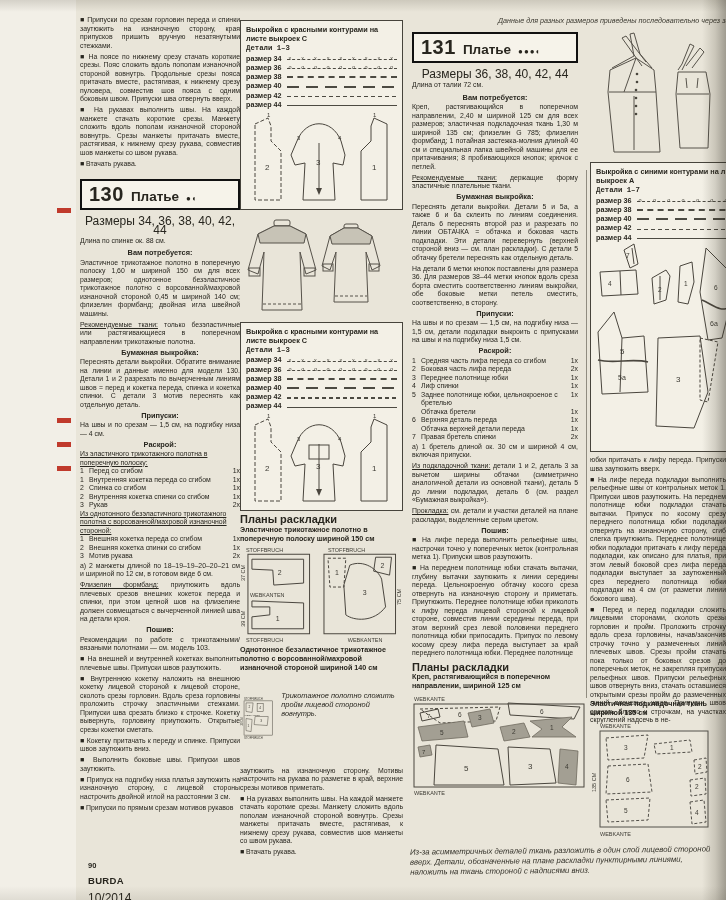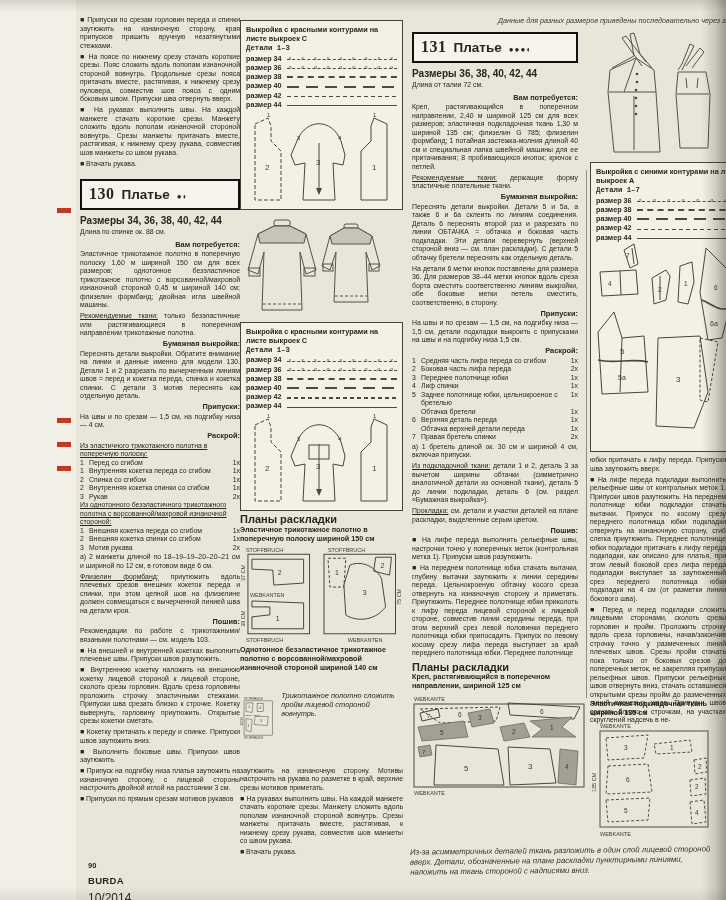--- a/index.html
+++ b/index.html
@@ -10,28 +10,28 @@
           background:linear-gradient(90deg,rgba(60,55,40,0) 0%,rgba(60,55,40,.18) 55%,rgba(40,36,25,.38) 100%);}
   .edge-t{position:absolute;left:0;top:0;width:100%;height:12px;
           background:linear-gradient(180deg,rgba(60,55,40,.16),rgba(60,55,40,0));}
   .edge-b{position:absolute;left:0;bottom:0;width:100%;height:14px;
           background:linear-gradient(0deg,rgba(60,55,40,.10),rgba(60,55,40,0));}
   .vrule{position:absolute;left:586px;top:170px;width:1px;height:528px;background:#908c80;}
   .redmark{position:absolute;left:57px;width:14px;height:5px;background:#c03a2c;}
 
   .col{position:absolute;font-size:6.9px;line-height:8.5px;text-align:justify;}
   .col p{margin:0 0 2.5px 0;}
-  .hrun{font-weight:bold;font-size:7.4px;margin:1px 0 1px 0;text-align:right;}
+  .hrun{font-weight:bold;font-size:7.4px;margin:1px 0 1px 0;text-align:center;}
   .u{text-decoration:underline;}
   .model-hdr{border:2px solid #111;background:#f6f3ea;padding:1px 7px 2px 7px;
              display:flex;align-items:baseline;gap:7px;margin:0 0 7px 0;}
-  .model-num{font-size:16px;font-weight:bold;letter-spacing:.5px;line-height:24px;font-family:Liberation Serif, serif;}
+  .model-num{font-size:20px;font-weight:bold;letter-spacing:.5px;line-height:24px;}
   .model-title{font-size:13.5px;font-weight:bold;}
   .model-diff{font-size:8px;letter-spacing:1px;}
-  .szblock{font-weight:bold;font-size:10px;text-align:left;margin-bottom:0;}
+  .szblock{font-weight:normal;font-size:12px;text-align:center;margin-bottom:0;}
   .lenline{text-align:left;}
 
   .pbox{border:1px solid #46433b;background:#f3f0e6;padding:4px 5px 3px 5px;margin-bottom:4px;}
   .pbox-title{font-weight:bold;font-size:7.3px;line-height:9px;text-align:left;}
   .pbox-details{font-weight:bold;font-size:7.3px;margin:1px 0 2px 0;text-align:left;font-family:Liberation Mono, monospace;}
   .sizerow{display:flex;align-items:center;height:9.2px;}
   .szlabel{font-weight:bold;font-size:7.2px;white-space:nowrap;}
   .szl{flex:1;position:relative;height:8px;margin-left:5px;overflow:hidden;}
   .szl::before{content:"";position:absolute;left:0;right:0;top:4px;}
   .s34::before{border-top:1px dashed #4c4a42;}

